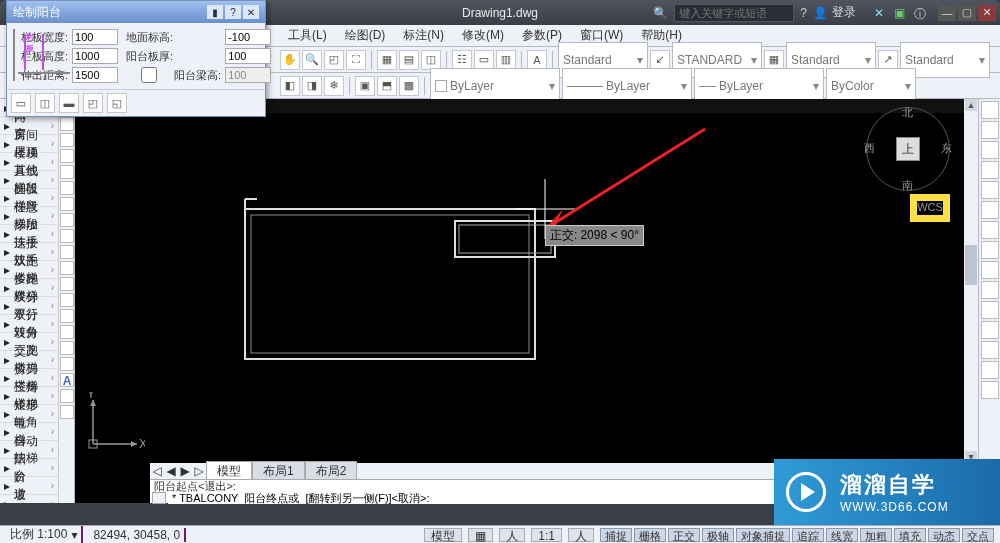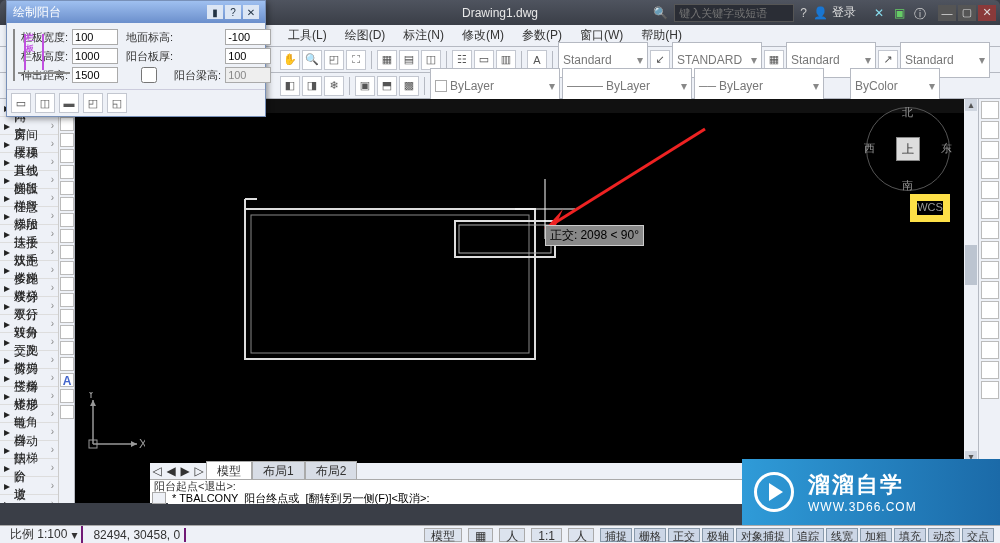--- a/index.html
+++ b/index.html
@@ -87,21 +87,21 @@
 .cmdline input{ flex:1; border:none; outline:none; font-size:11px; padding:0 4px; font-family:inherit;}
 
 
 .statusbar{ position:absolute; left:0; right:0; bottom:0; height:40px; background:transparent;}
 .statusbar .status-inner{ position:absolute; left:0; right:0; bottom:0; height:18px; background:#eef1f7; border-top:1px solid #aaa; display:flex; align-items:center; font-size:11px; color:#333; gap:6px; padding:0 6px;}
 .statusbar .seg{ display:flex; align-items:center; gap:4px; padding:0 4px; border-right:2px solid #701a75;}
 .statusbar .pill{ background:#dce3ee; border:1px solid #aaa; padding:0 6px; height:14px; line-height:14px; cursor:pointer;}
 .statusbar .toggle{ background:#ccd6e6; border:1px solid #8899aa; padding:0 4px; height:14px; line-height:14px; cursor:pointer; font-size:11px;}
 
 
-.watermark{ position:absolute; right:0; bottom:18px; width:258px; height:66px; background:linear-gradient(90deg,#2f9bd8,#1b6aa8); display:flex; align-items:center; gap:14px; padding:0 12px; z-index:30;margin-left:40px;}
+.watermark{ position:absolute; right:0; bottom:18px; width:226px; height:66px; background:linear-gradient(90deg,#2f9bd8,#1b6aa8); display:flex; align-items:center; gap:14px; padding:0 12px; z-index:30;margin-left:40px;}
 .watermark .play{ width:40px;height:40px;border:3px solid #fff;border-radius:50%;display:flex;align-items:center;justify-content:center;}
 .watermark .play::after{content:"";border-left:14px solid #fff;border-top:9px solid transparent;border-bottom:9px solid transparent;margin-left:4px;}
 .watermark .wm-text{ display:flex; flex-direction:column; color:#fff;}
 .watermark .wm-text .big{ font-size:22px; font-weight:bold; letter-spacing:2px;}
 .watermark .wm-text .small{ font-size:12px; letter-spacing:1px;}
 .scrollbar-v{ position:absolute; right:22px; top:0; bottom:40px; width:14px; background:#eef1f7;}
 .scrollbar-v .thumb{ position:absolute; left:1px; top:40%; width:12px; height:40px; background:#bcc4d0;}
 .scrollbar-v .arr{position:absolute;left:1px;width:12px;height:12px;background:#d0d6e0;text-align:center;font-size:10px;color:#555;}
 </style>
 </head>
@@ -194,21 +194,21 @@
   <div class="combo" style="width:130px;">
       <span>———</span>
       <span>ByLayer</span>
       <span class="caret">▾</span>
     </div>
   <div class="combo" style="width:130px;">
       <span>──</span>
       <span>ByLayer</span>
       <span class="caret">▾</span>
     </div>
-  <div class="combo" style="width:90px;margin-left:24px;">
+  <div class="combo" style="width:90px;">
       <span>ByColor</span>
       <span class="caret">▾</span>
     </div>
 </div>
 
 <div class="dialog">
   <div class="dialog-title">
     <span>绘制阳台</span>
     <div class="dbtns">
       <div class="dbtn">▮</div>

